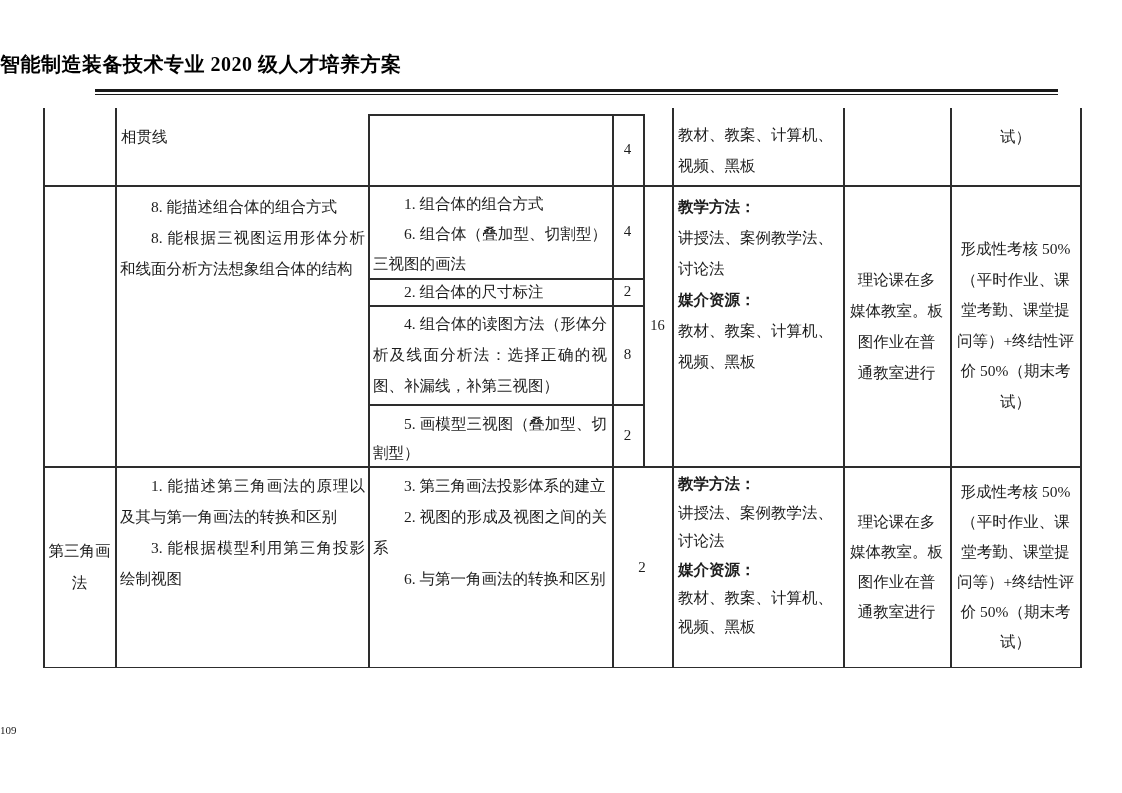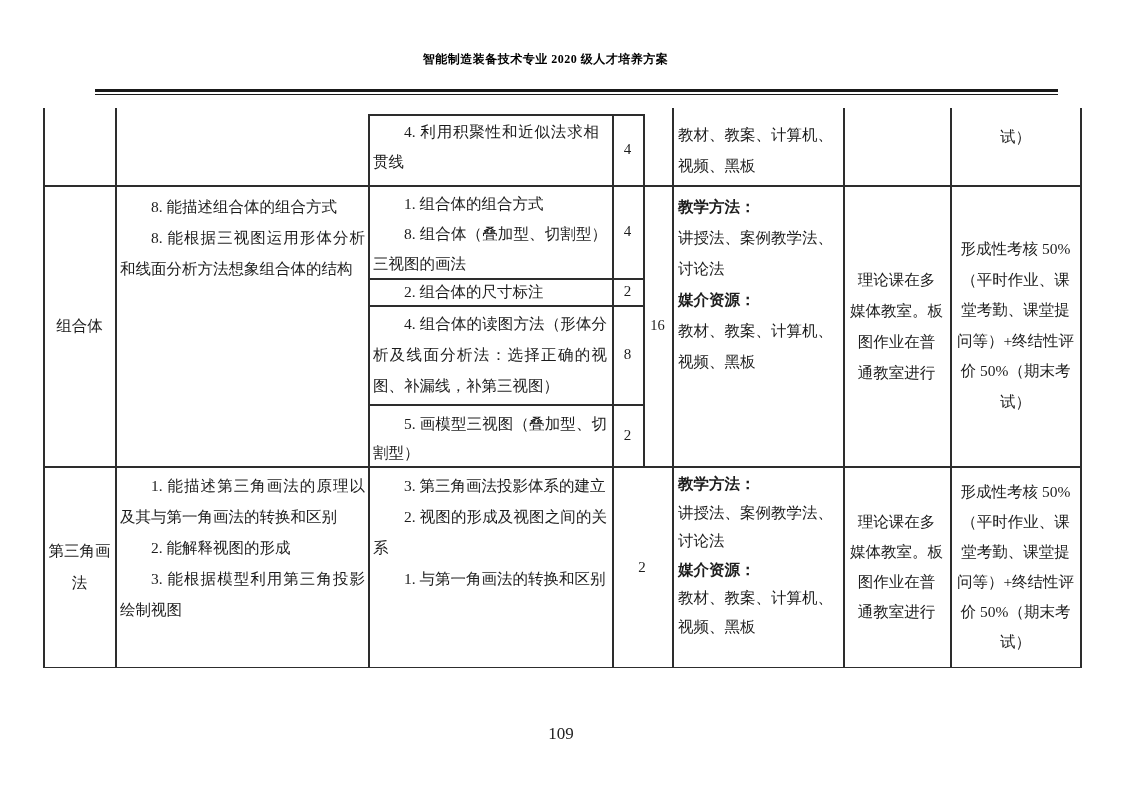--- a/index.html
+++ b/index.html
@@ -1,35 +1,35 @@
 <!DOCTYPE html>
 <html><head>
 <meta charset="utf-8">
 <style>
   html,body{margin:0;padding:0;background:#ffffff;}
   .page{position:relative;width:1122px;height:793px;background:#fff;overflow:hidden;
         font-family:"Liberation Serif","DejaVu Serif",serif;color:#1c1c1c;font-size:15.5px;}
   
-  .header-title{position:absolute;top:51px;left:0;width:1035px;text-align:center;
-                font-weight:bold;font-size:12px;letter-spacing:0.5px;color:#000;padding-left:28px;}
+  .header-title{position:absolute;top:51px;left:0;width:1035px;text-align:left;
+                font-weight:bold;font-size:20px;letter-spacing:0.5px;color:#000;}
   .rule-thick{position:absolute;left:95px;top:89px;width:963px;height:3px;background:#1a1a1a;}
   .rule-thin{position:absolute;left:95px;top:94px;width:963px;height:1.2px;background:#1a1a1a;}
   
   .vl{position:absolute;width:1.5px;background:#2d2d2d;}
   .hl{position:absolute;height:1.5px;background:#2d2d2d;}
   
   .cell{position:absolute;line-height:31px;}
   .flexc{display:flex;align-items:center;justify-content:center;text-align:center;}
   .pre{white-space:pre-line;}
   .para{margin:0;text-indent:2em;text-align:justify;line-height:31px;}
   .lbl{display:block;font-weight:bold;line-height:inherit;}
   .plbody{white-space:pre-line;line-height:inherit;}
   .num{font-size:15px;}
-  .footer{position:absolute;left:0;top:724px;width:1122px;text-align:center;
-          font-size:17px;color:#222;}
+  .footer{position:absolute;left:0;top:724px;width:1122px;text-align:left;
+          font-size:11px;color:#222;}
 </style>
 </head>
 <body>
 
 <div class="page">
 
   <div class="header-title">智能制造装备技术专业 2020 级人才培养方案</div>
   <div class="rule-thick"></div>
   <div class="rule-thin"></div>
 
@@ -44,38 +44,35 @@
   <div class="vl" style="left:1080px;top:108px;height:560px"></div>
 
   <div class="hl" style="left:368px;top:114px;width:277px"></div>
   <div class="hl" style="left:43px;top:185px;width:1038px"></div>
   <div class="hl" style="left:368px;top:278px;width:277px"></div>
   <div class="hl" style="left:368px;top:305px;width:277px"></div>
   <div class="hl" style="left:368px;top:404px;width:277px"></div>
   <div class="hl" style="left:43px;top:466px;width:1038px"></div>
   <div class="hl" style="left:43px;top:666.5px;width:1038px"></div>
 
-  <div class="cell" style="left:373px;top:117px;width:226px">
-    <p class="para" style="line-height:30px">4. 利用积聚性和近似法求相贯线</p>
-  </div>
+  <div class="cell" style="left:121px;top:121px;width:240px">相贯线</div>
   <div class="cell flexc num" style="left:612px;top:114px;width:31px;height:71px">4</div>
   <div class="cell pre" style="left:678px;top:119px;width:164px">教材、教案、计算机、
 视频、黑板</div>
   <div class="cell" style="left:951px;top:121px;width:129px;text-align:center">试）</div>
 
-  <div class="cell flexc" style="left:44px;top:186px;width:71px;height:279px">组合体</div>
 
   <div class="cell" style="left:120px;top:191px;width:245px">
     <p class="para">8. 能描述组合体的组合方式</p>
     <p class="para">8. 能根据三视图运用形体分析和线面分析方法想象组合体的结构</p>
   </div>
 
   <div class="cell" style="left:373px;top:189px;width:234px">
     <p class="para" style="line-height:30px">1. 组合体的组合方式</p>
-    <p class="para" style="line-height:30px">8. 组合体（叠加型、切割型）三视图的画法</p>
+    <p class="para" style="line-height:30px">6. 组合体（叠加型、切割型）三视图的画法</p>
   </div>
   <div class="cell" style="left:373px;top:279px;width:234px">
     <p class="para" style="line-height:26px">2. 组合体的尺寸标注</p>
   </div>
   <div class="cell" style="left:373px;top:308px;width:234px">
     <p class="para">4. 组合体的读图方法（形体分析及线面分析法：选择正确的视图、补漏线，补第三视图）</p>
   </div>
   <div class="cell" style="left:373px;top:409px;width:234px">
     <p class="para" style="line-height:29px">5. 画模型三视图（叠加型、切割型）</p>
   </div>
@@ -104,28 +101,27 @@
 堂考勤、课堂提
 问等）+终结性评
 价 50%（期末考
 试）</div>
 
   <div class="cell flexc pre" style="left:44px;top:466px;width:71px;height:202px;line-height:32px">第三角画
 法</div>
 
   <div class="cell" style="left:120px;top:470px;width:245px">
     <p class="para">1. 能描述第三角画法的原理以及其与第一角画法的转换和区别</p>
-    <p class="para">2. 能解释视图的形成</p>
     <p class="para">3. 能根据模型利用第三角投影绘制视图</p>
   </div>
 
   <div class="cell" style="left:373px;top:470px;width:234px">
     <p class="para">3. 第三角画法投影体系的建立</p>
     <p class="para">2. 视图的形成及视图之间的关系</p>
-    <p class="para">1. 与第一角画法的转换和区别</p>
+    <p class="para">6. 与第一角画法的转换和区别</p>
   </div>
 
   <div class="cell flexc num" style="left:612px;top:466px;width:60px;height:202px">2</div>
 
   <div class="cell" style="left:678px;top:470px;width:164px;line-height:28.5px">
     <b class="lbl">教学方法：</b>
     <div class="plbody">讲授法、案例教学法、
 讨论法</div>
     <b class="lbl">媒介资源：</b>
     <div class="plbody">教材、教案、计算机、

